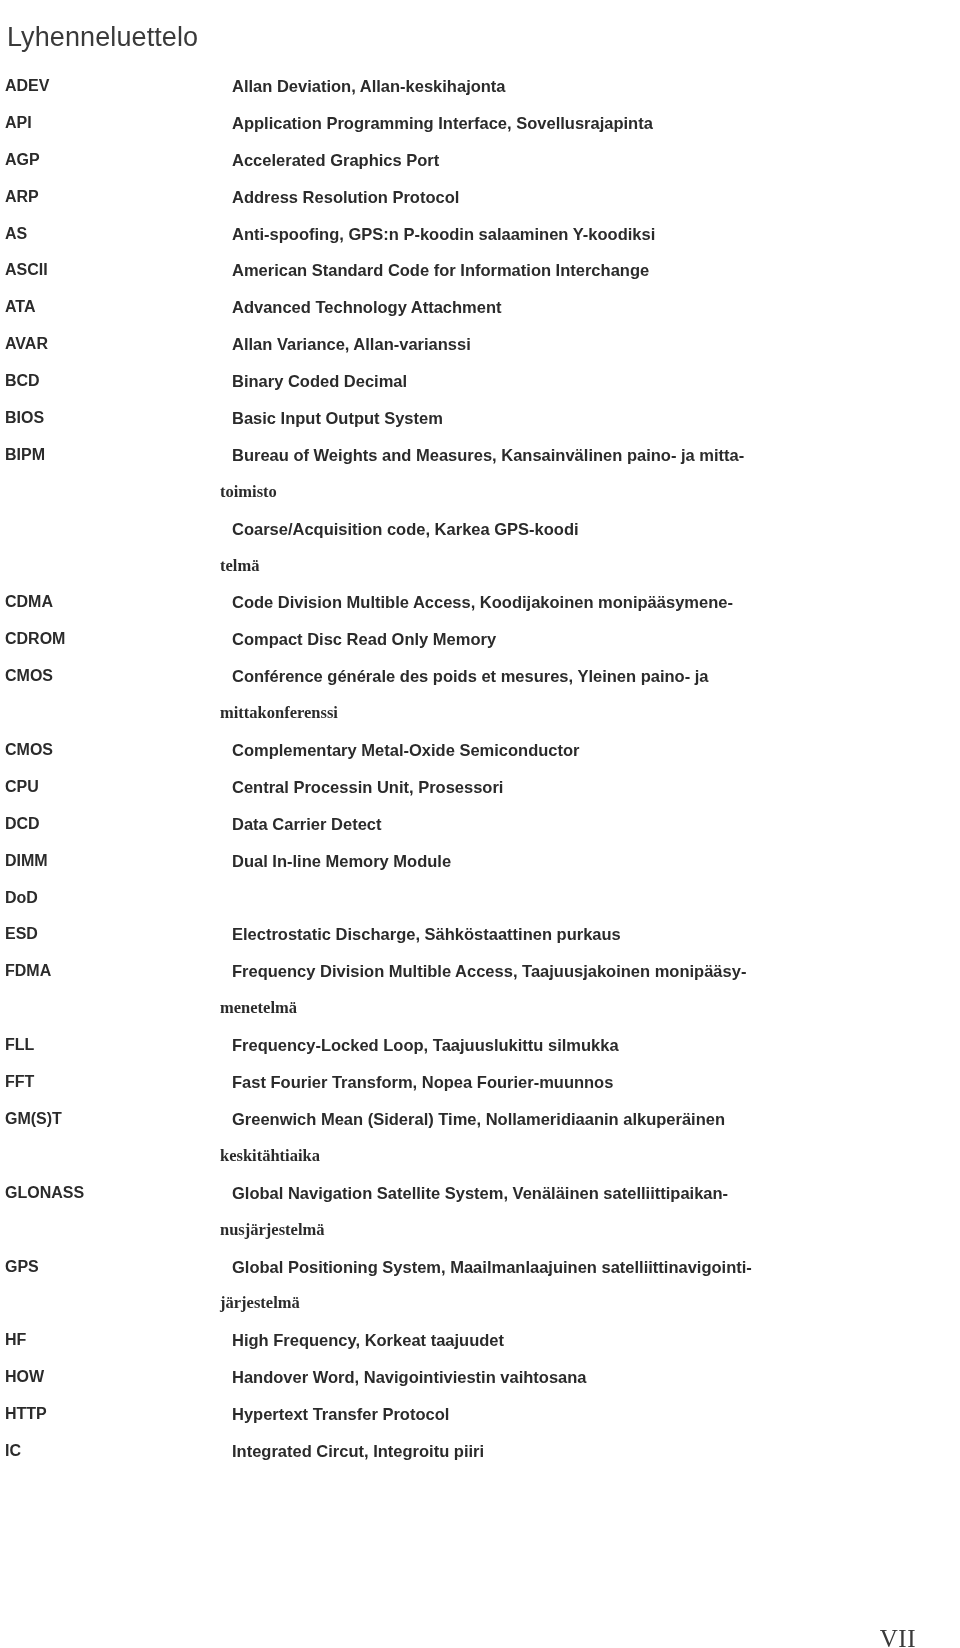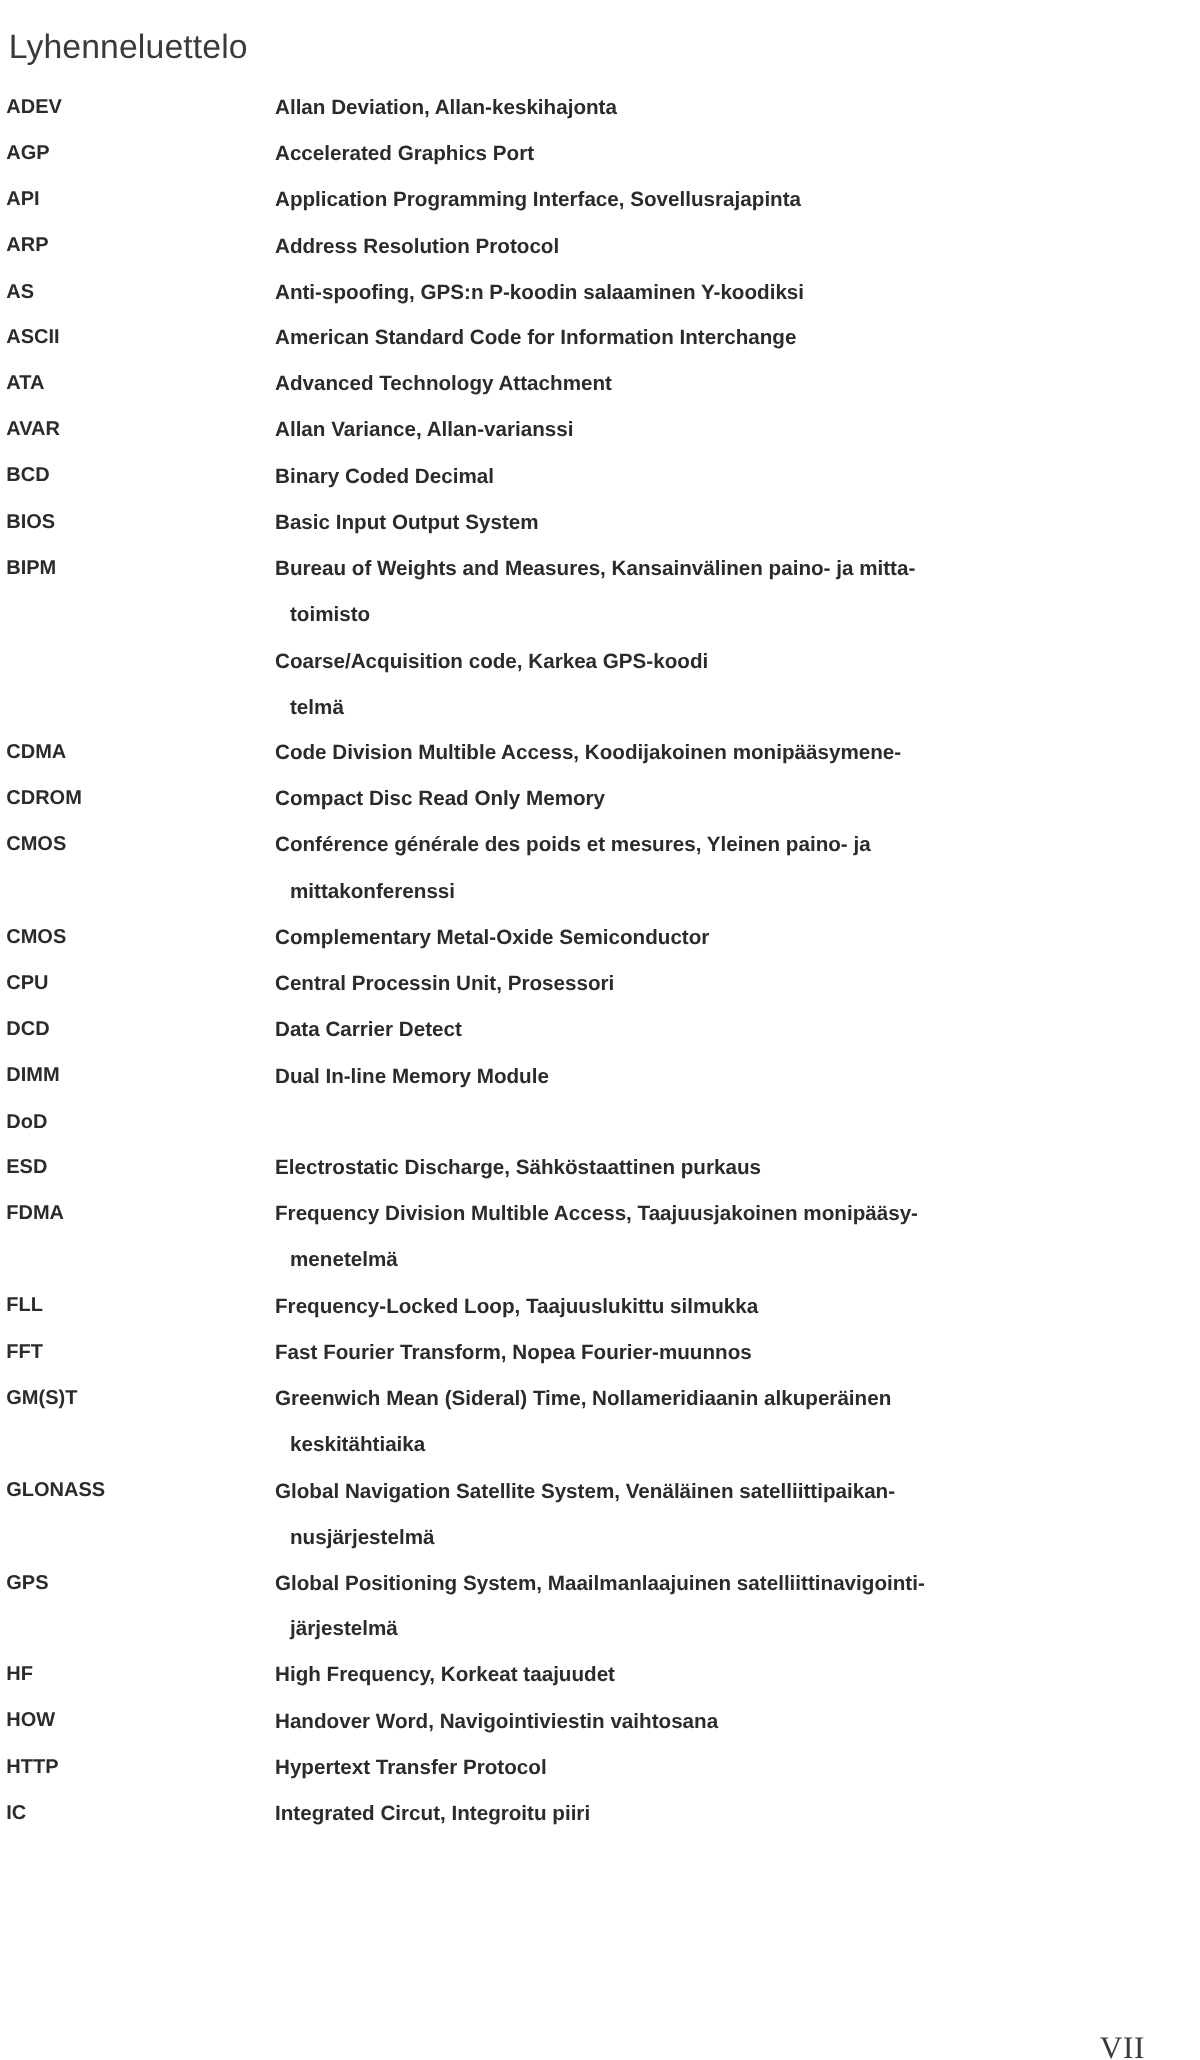--- a/index.html
+++ b/index.html
@@ -56,32 +56,33 @@
     width: 222px;
     font-size: 16px;
     font-weight: bold;
     line-height: 36.9px;
     white-space: nowrap;
     color: #2b2b2b;
   }
 
   .abbr-def {
     position: absolute;
-    left: 220px;
+    left: 232px;
     top: 0;
     width: 715px;
     font-size: 16.5px;
     font-weight: bold;
     line-height: 36.9px;
     white-space: nowrap;
     color: #2b2b2b;
   }
 
   .abbr-def.cont {
-    left: 232px;
+    left: 220px;
+    font-family: Liberation Serif, serif;
   }
 
   .page-number {
     position: absolute;
     right: 16px;
     bottom: -6px;
     font-family: "Liberation Serif", serif;
     font-size: 25px;
     font-weight: 400;
     color: #3a3a3a;
@@ -95,28 +96,28 @@
 <div class="page">
 
   <h1 class="page-title">Lyhenneluettelo</h1>
 
   <div class="abbr-list">
       <div class="abbr-row">
         <span class="abbr-term">ADEV</span>
         <span class="abbr-def">Allan Deviation, Allan-keskihajonta</span>
       </div>
       <div class="abbr-row">
+        <span class="abbr-term">API</span>
+        <span class="abbr-def">Application Programming Interface, Sovellusrajapinta</span>
+      </div>
+      <div class="abbr-row">
         <span class="abbr-term">AGP</span>
         <span class="abbr-def">Accelerated Graphics Port</span>
       </div>
       <div class="abbr-row">
-        <span class="abbr-term">API</span>
-        <span class="abbr-def">Application Programming Interface, Sovellusrajapinta</span>
-      </div>
-      <div class="abbr-row">
         <span class="abbr-term">ARP</span>
         <span class="abbr-def">Address Resolution Protocol</span>
       </div>
       <div class="abbr-row">
         <span class="abbr-term">AS</span>
         <span class="abbr-def">Anti-spoofing, GPS:n P-koodin salaaminen Y-koodiksi</span>
       </div>
       <div class="abbr-row">
         <span class="abbr-term">ASCII</span>
         <span class="abbr-def">American Standard Code for Information Interchange</span>

